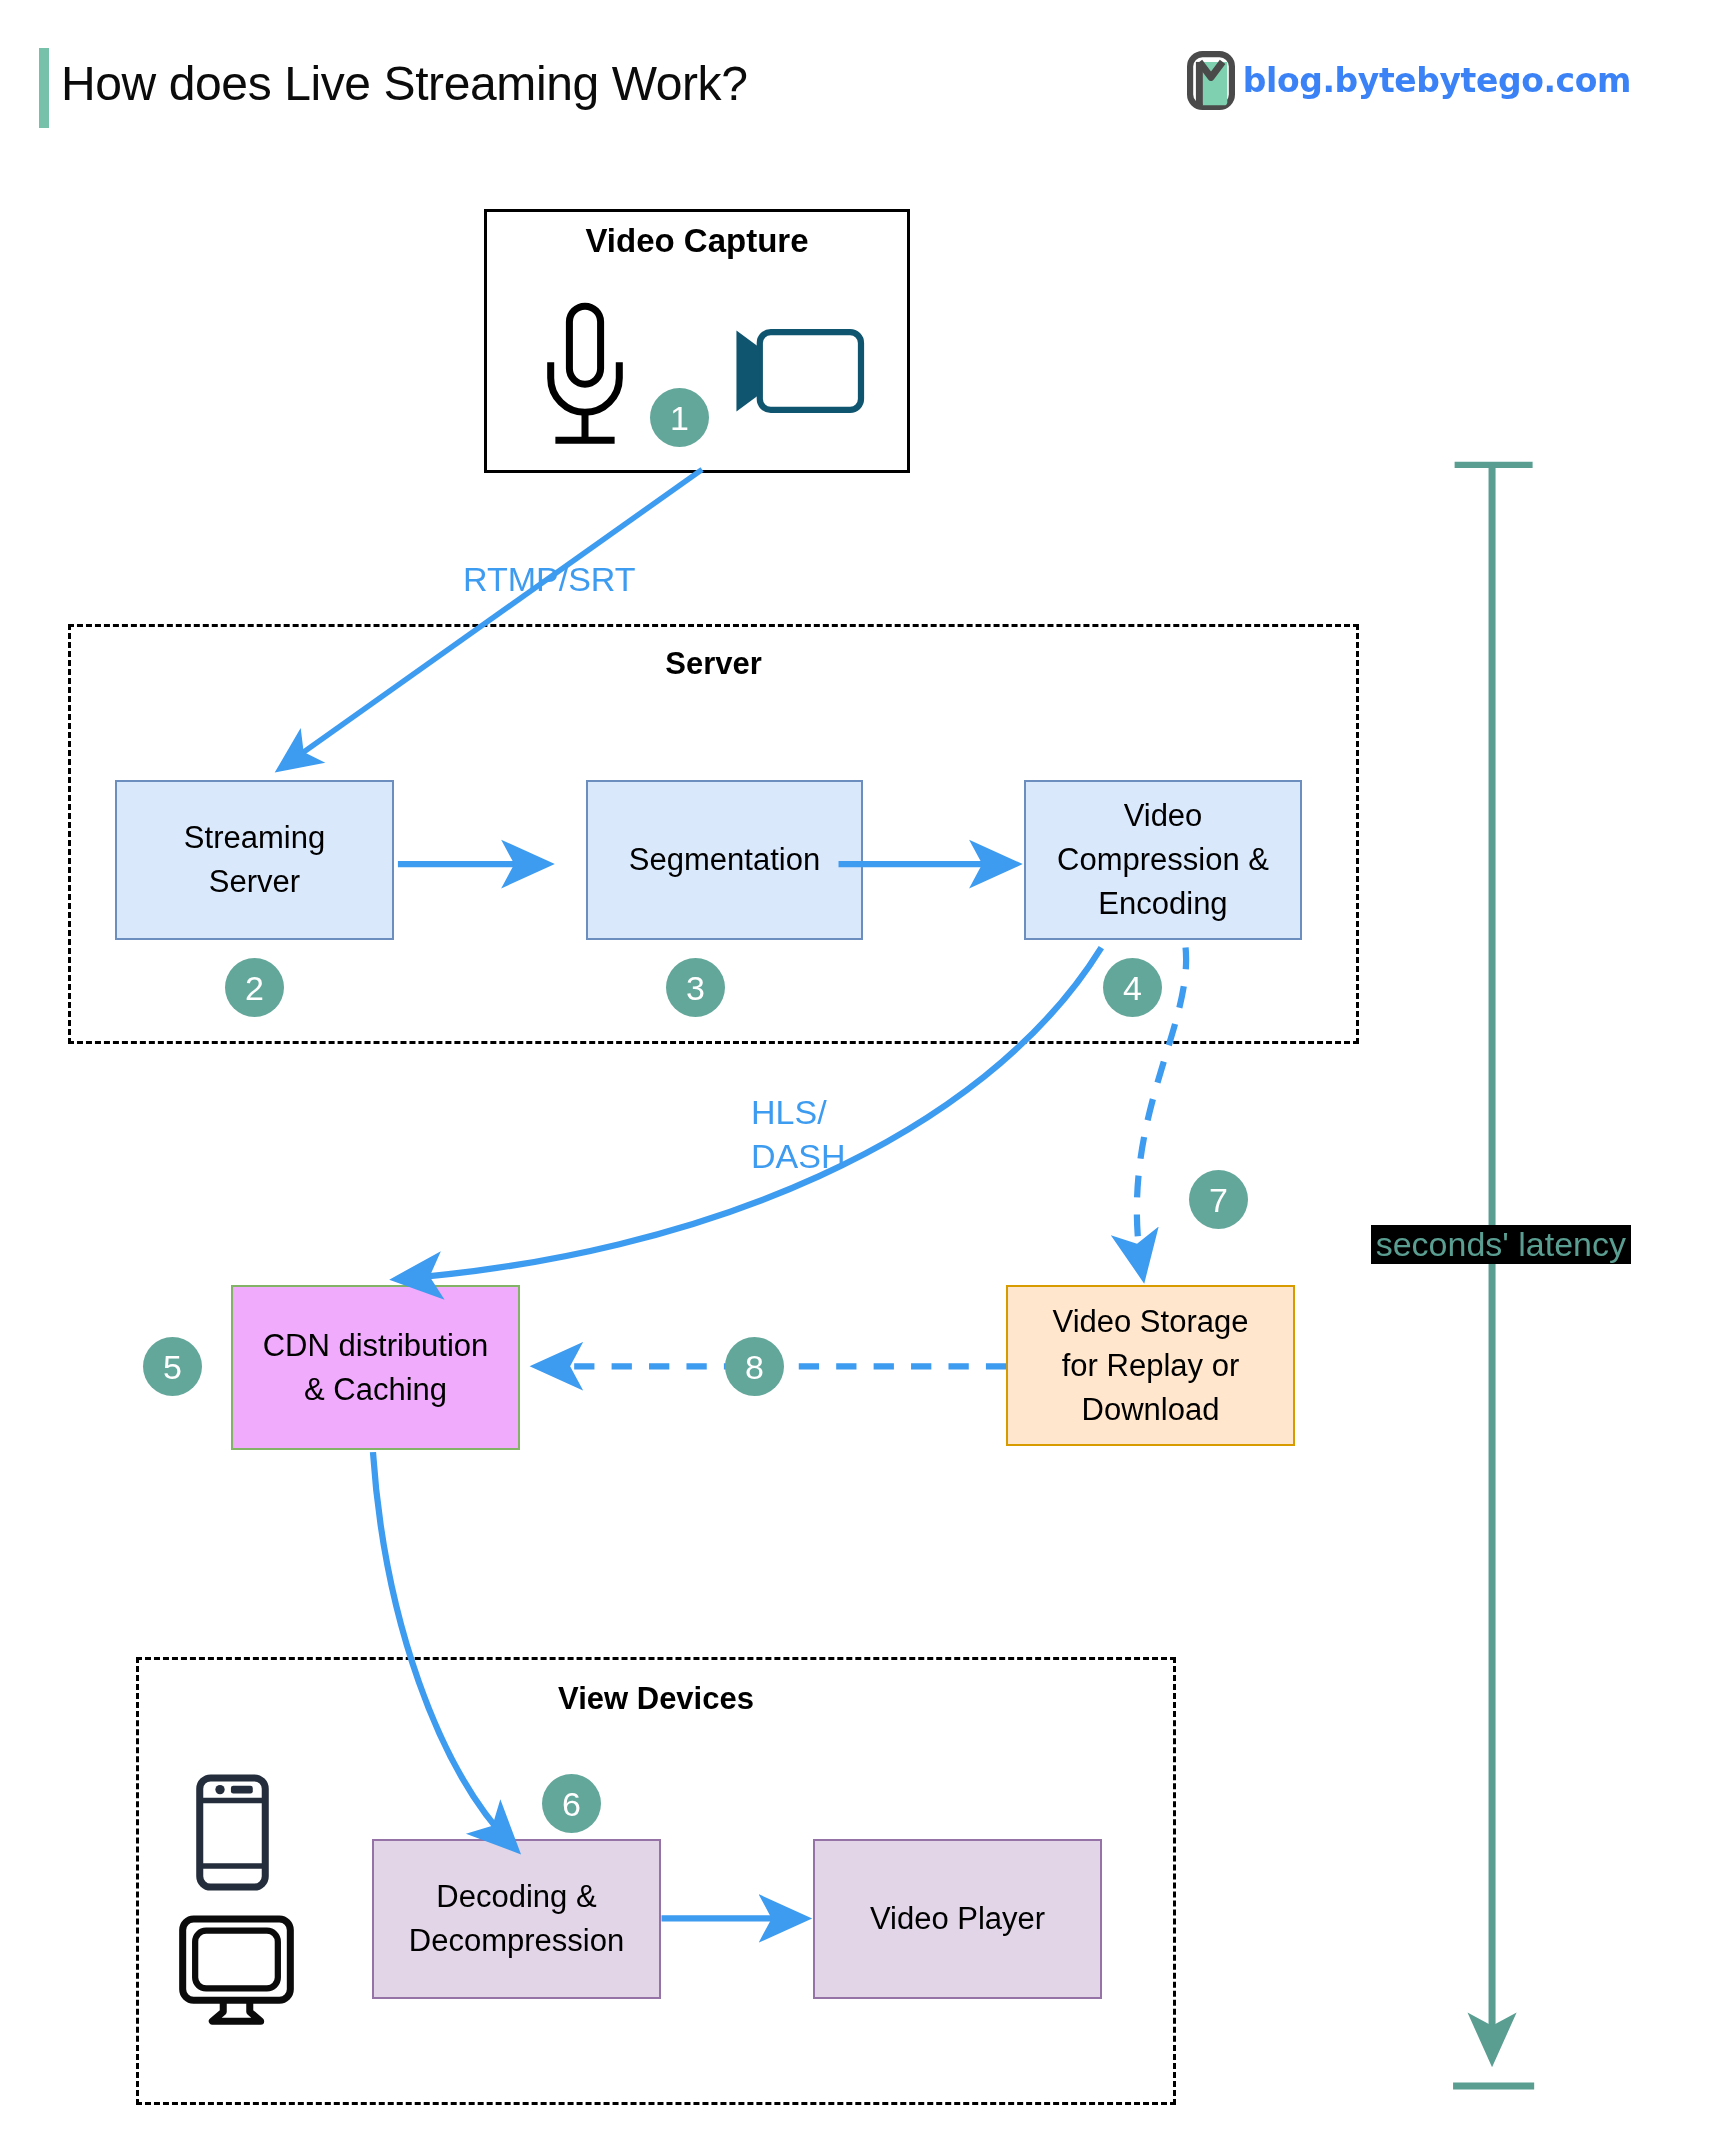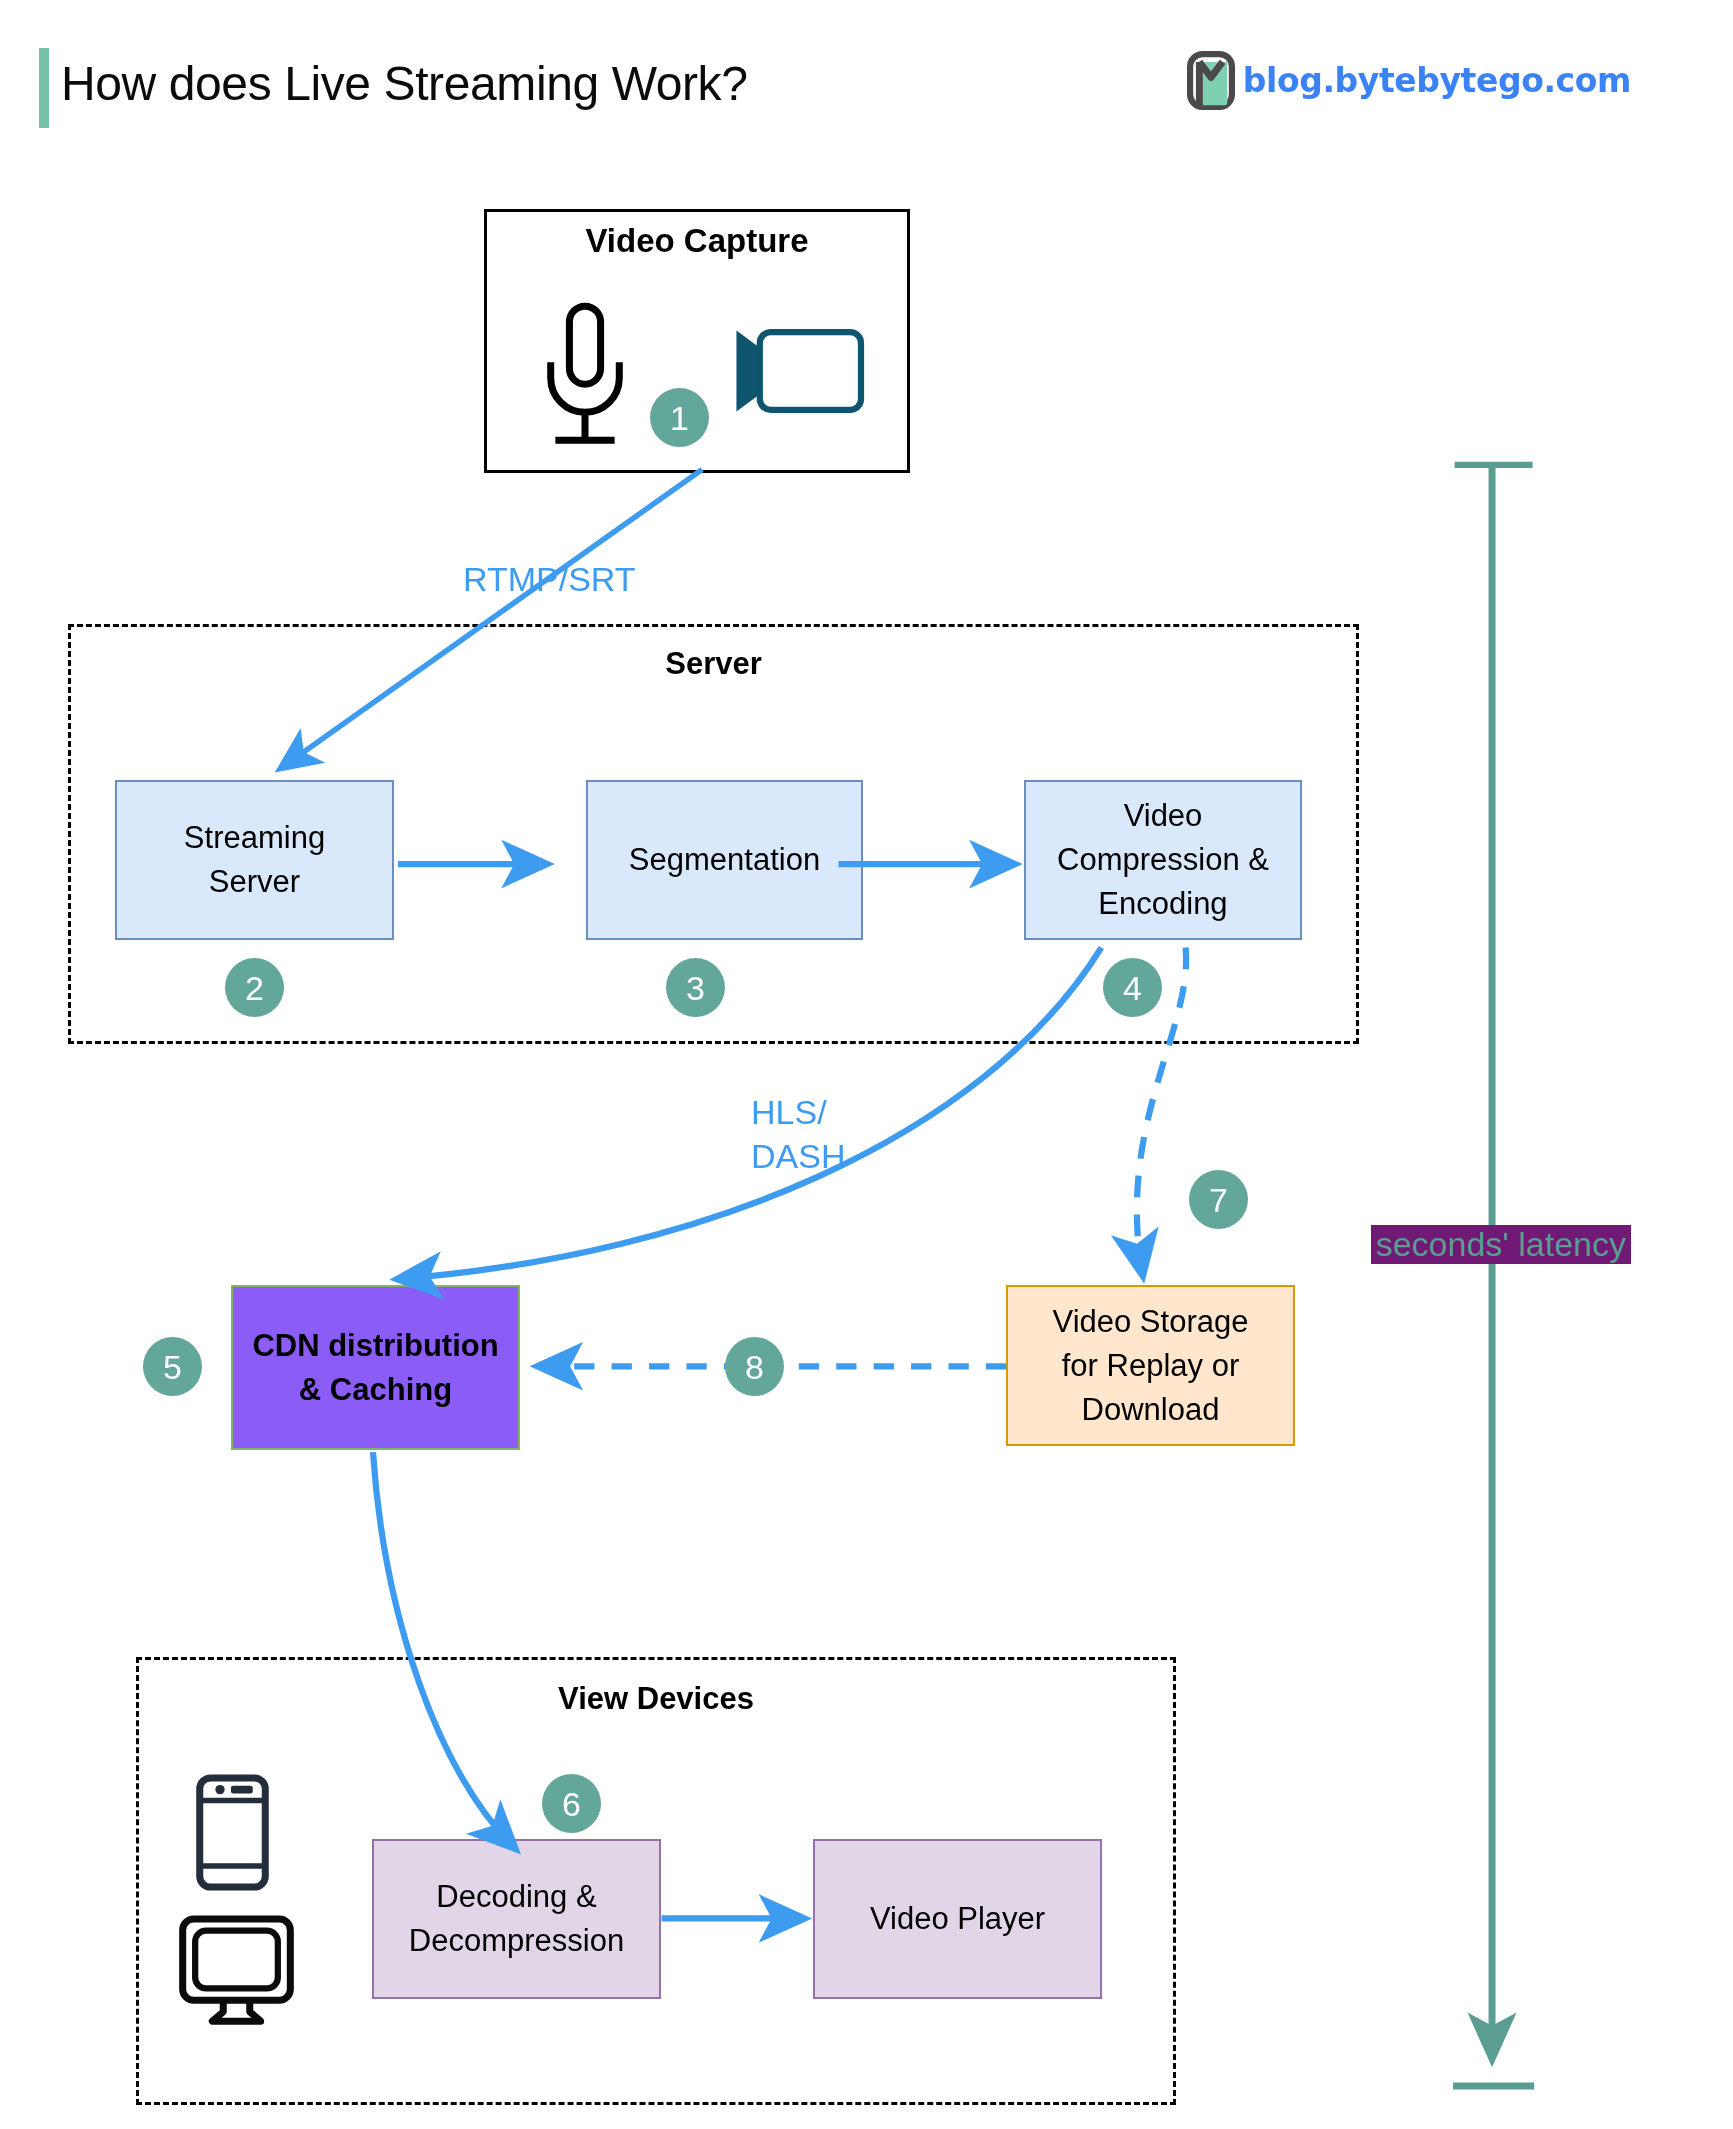--- a/index.html
+++ b/index.html
@@ -63,21 +63,21 @@
     display: flex;
     align-items: center;
     justify-content: center;
     text-align: center;
     font-size: 31px;
     line-height: 44px;
     color: #000000;
     white-space: pre-line;
   }
   .box.blue   { background: #dae8fc; border: 2.3px solid #6c8ebf; }
-  .box.green  { background: #8b5cf6; border: 2.3px solid #82b366; font-weight: bold; }
+  .box.green  { background: #f0abfc; border: 2.3px solid #82b366; }
   .box.orange { background: #ffe6cc; border: 2.3px solid #d79b00; }
   .box.purple { background: #e1d5e7; border: 2.3px solid #9673a6; }
 
   
   .container-box {
     position: absolute;
     box-sizing: border-box;
     border: 3.1px dashed #000000;
     background: transparent;
   }
@@ -133,21 +133,21 @@
     background: rgba(255,255,255,0.0);
   }
 
   
   .latency-label {
     position: absolute;
     color: #5a9e92;
     font-size: 34px;
     white-space: nowrap;
     z-index: 25;
-    background: #701a75;
+    background: #000000;
     padding: 0 4.7px;
   }
 
   svg.overlay {
     position: absolute;
     left: 0; top: 0;
     width: 1734px;
     height: 2129px;
     pointer-events: none;
     z-index: 10;

